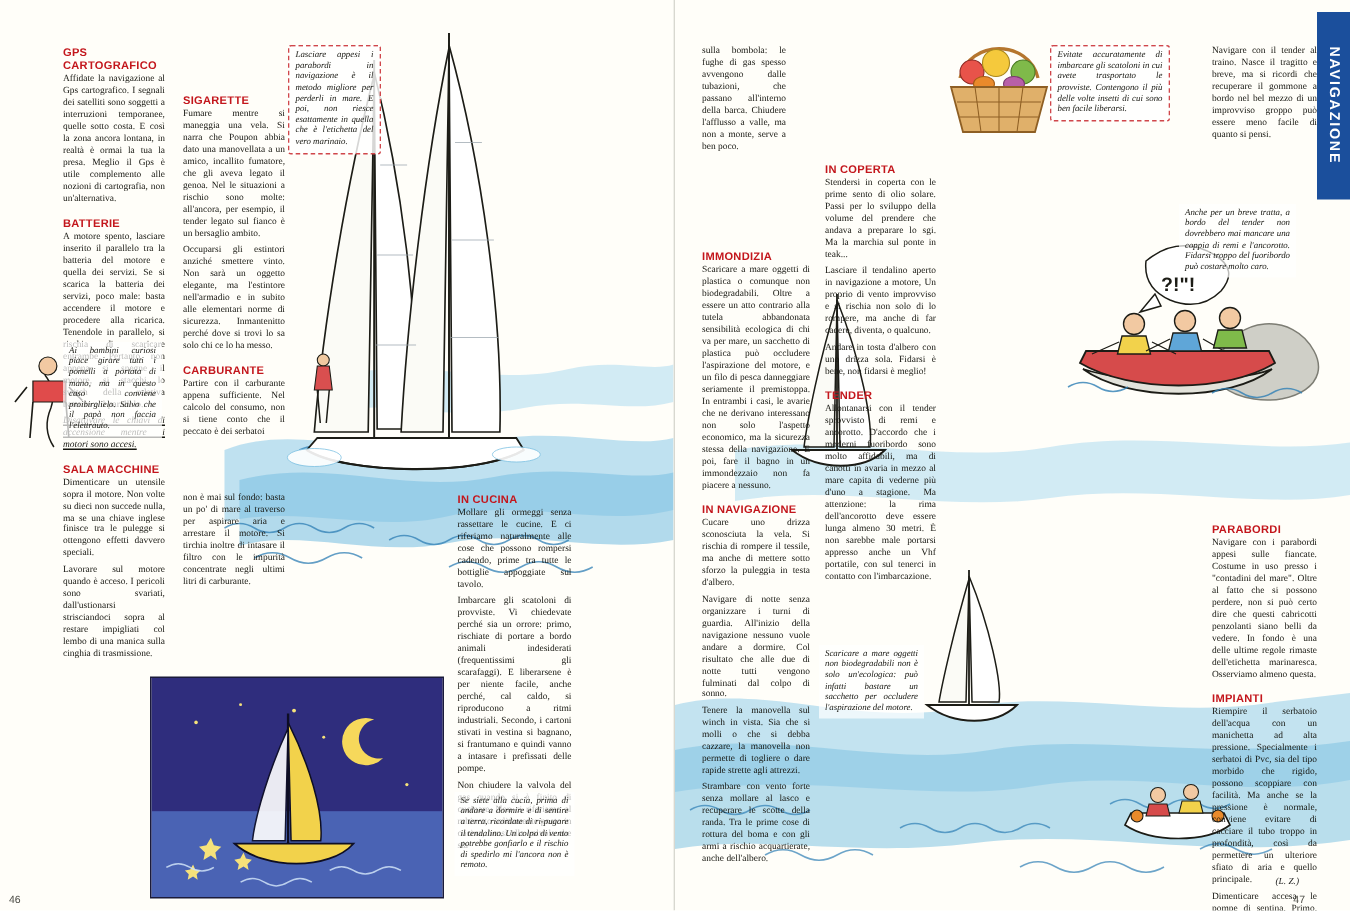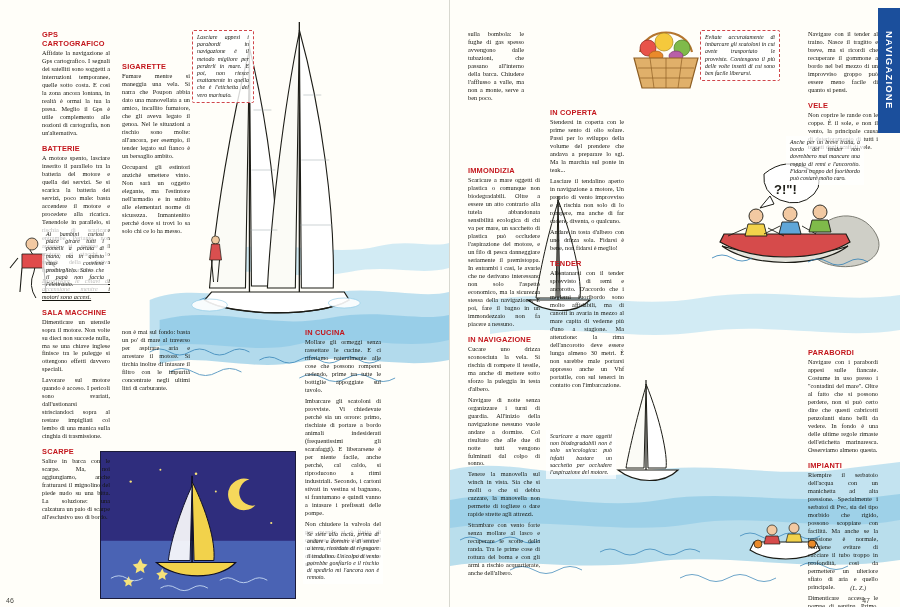--- a/index.html
+++ b/index.html
@@ -226,31 +226,31 @@
       <div class="sec">
         <h3>BATTERIE</h3>
         <p class="body">A motore spento, lasciare inserito il parallelo tra la batteria del motore e quella dei servizi. Se si scarica la batteria dei servizi, poco male: basta accendere il motore e procedere alla ricarica. Tenendole in parallelo, si rischia di scaricare entrambe. Pertanto, non appena si spegne il motore, si stacchi lo switch della relativa batteria e il parallelo.</p>
         <p class="body u it">Disattivare le chiavi di accensione mentre i motori sono accesi.</p>
       </div>
       <div class="sec" style="">
         <h3>SALA MACCHINE</h3>
         <p class="body">Dimenticare un utensile sopra il motore. Non volte su dieci non succede nulla, ma se una chiave inglese finisce tra le pulegge si ottengono effetti davvero speciali.</p>
         <p class="body">Lavorare sul motore quando è acceso. I pericoli sono svariati, dall'ustionarsi strisciandoci sopra al restare impigliati col lembo di una manica sulla cinghia di trasmissione.</p>
       </div>
-      <div class="sec">
-        <h3>SCARPE</h3>
-        <p class="body">Salire in barca con le scarpe. Ma, noi aggiungiamo, anche fratturarsi il mignolino del piede nudo su una bitta. La soluzione: una calzatura un paio di scarpe all'esclusivo uso di bordo.</p>
-      </div>
     </div>
 
     <div class="col" style="left:122px; top:30px; width:68px;margin-top:32px;">
       <div class="sec">
         <h3>SIGARETTE</h3>
         <p class="body">Fumare mentre si maneggia una vela. Si narra che Poupon abbia dato una manovellata a un amico, incallito fumatore, che gli aveva legato il genoa. Nel le situazioni a rischio sono molte: all'ancora, per esempio, il tender legato sul fianco è un bersaglio ambito.</p>
         <p class="body">Occuparsi gli estintori anziché smettere vinto. Non sarà un oggetto elegante, ma l'estintore nell'armadio e in subito alle elementari norme di sicurezza. Inmantenitto perché dove si trovi lo sa solo chi ce lo ha messo.</p>
+      </div>
+      <div class="sec">
+        <h3>CARBURANTE</h3>
+        <p class="body">Partire con il carburante appena sufficiente. Nel calcolo del consumo, non si tiene conto che il peccato è dei serbatoi</p>
       </div>
     </div>
     <div class="col" style="left:122px; top:328px; width:68px;">
       <p class="body">non è mai sul fondo: basta un po' di mare al traverso per aspirare aria e arrestare il motore. Si tirchia inoltre di intasare il filtro con le impurità concentrate negli ultimi litri di carburante.</p>
     </div>
 
     <div class="col" style="left:305px; top:328px; width:76px;">
       <div class="sec">
         <h3>IN CUCINA</h3>
         <p class="body">Mollare gli ormeggi senza rassettare le cucine. E ci riferiamo naturalmente alle cose che possono rompersi cadendo, prime tra tutte le bottiglie appoggiate sul tavolo.</p>
@@ -392,24 +392,20 @@
       <div class="sec">
         <h3>TENDER</h3>
         <p class="body">Allontanarsi con il tender sprovvisto di remi e ancorotto. D'accordo che i moderni fuoribordo sono molto affidabili, ma di canotti in avaria in mezzo al mare capita di vederne più d'uno a stagione. Ma attenzione: la rima dell'ancorotto deve essere lunga almeno 30 metri. È non sarebbe male portarsi appresso anche un Vhf portatile, con sul tenerci in contatto con l'imbarcazione.</p>
       </div>
     </div>
 
     <div class="col" style="left:358px; top:30px; width:70px;">
       <div class="sec">
         <p class="body">Navigare con il tender al traino. Nasce il tragitto e breve, ma si ricordi che recuperare il gommone a bordo nel bel mezzo di un improvviso groppo può essere meno facile di quanto si pensi.</p>
       </div>
-      <div class="sec">
-        <h3>VELE</h3>
-        <p class="body">Non coprire le rande con le coppe. È il sole, e non il vento, la principale causa di deterioramento di tutti i tessuti degli scafi di vele.</p>
-      </div>
     </div>
     <div class="col" style="left:358px; top:348px; width:70px;">
       <div class="sec">
         <h3>PARABORDI</h3>
         <p class="body">Navigare con i parabordi appesi sulle fiancate. Costume in uso presso i "contadini del mare". Oltre al fatto che si possono perdere, non si può certo dire che questi cabricotti penzolanti siano belli da vedere. In fondo è una delle ultime regole rimaste dell'etichetta marinaresca. Osserviamo almeno questa.</p>
       </div>
       <div class="sec">
         <h3>IMPIANTI</h3>
         <p class="body">Riempire il serbatoio dell'acqua con un manichetta ad alta pressione. Specialmente i serbatoi di Pvc, sia del tipo morbido che rigido, possono scoppiare con facilità. Ma anche se la pressione è normale, conviene evitare di cacciare il tubo troppo in profondità, così da permettere un ulteriore sfiato di aria e quello principale.</p>
         <p class="body">Dimenticare accesa le pompe di sentina. Primo, per il consumo elettrico che è sempre notevole. Secondo, se la pompa è a girante, lavorando a secco si può bruciare.</p>

